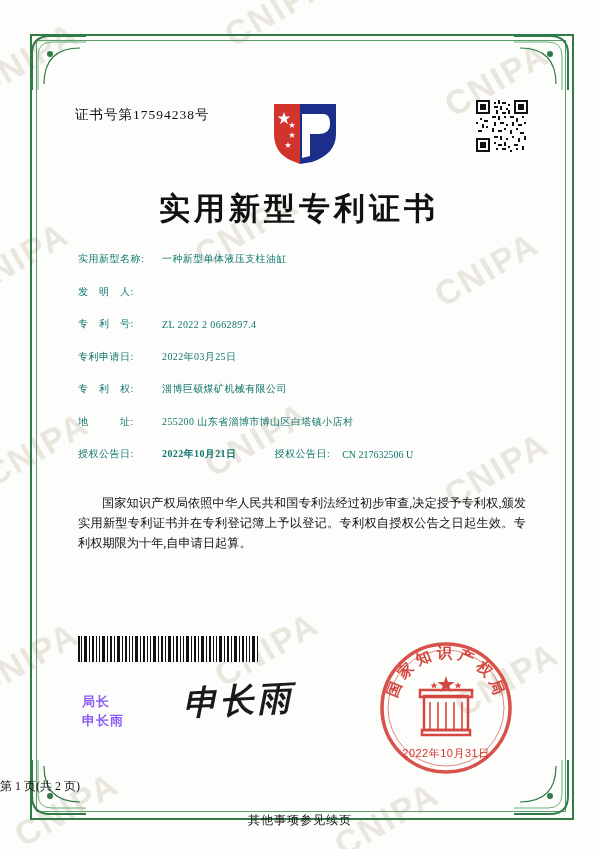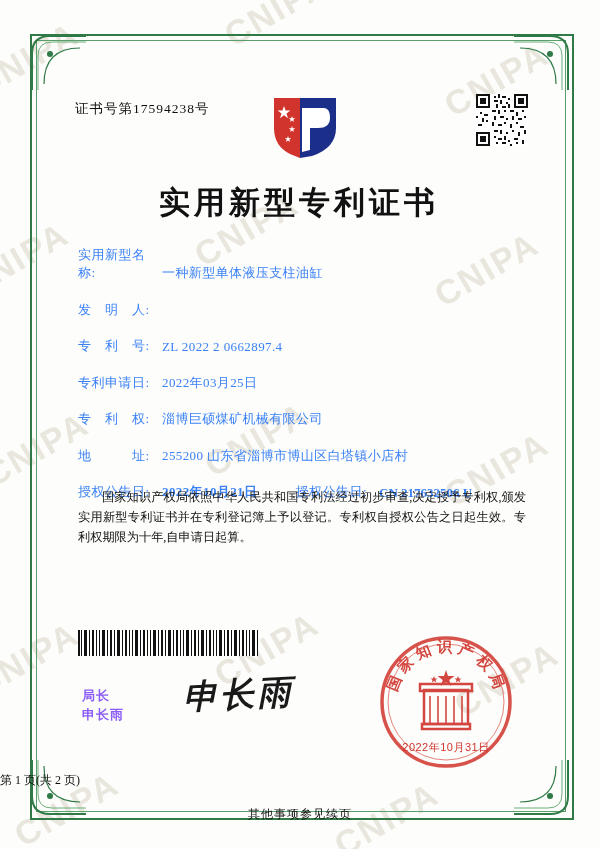--- a/index.html
+++ b/index.html
@@ -66,20 +66,21 @@
   .corner svg { display:block; }
   .c-tl { left: 30px; top: 34px; }
   .c-tr { right: 30px; top: 34px; transform: scaleX(-1); }
   .c-bl { left: 30px; bottom: 33px; transform: scaleY(-1); }
   .c-br { right: 30px; bottom: 33px; transform: scale(-1,-1); }
 
   .content {
     position: absolute;
     inset: 0;
     z-index: 4;
+    margin-top: 6px;
   }
 
   .cert-no {
     position: absolute;
     left: 75px;
     top: 100px;
     font-size: 13.5px;
     color: #111;
     letter-spacing: 1px;
   }
@@ -116,40 +117,40 @@
   }
 
   .fields {
     position: absolute;
     left: 78px;
     top: 246px;
     width: 448px;
   }
   .frow {
     display: flex;
-    align-items: flex-end;
+    align-items: center;
     margin-bottom: 18.5px;
-    font-size: 13px;
-    color: #3b82f6;
+    font-size: 10px;
+    color: #0f766e;
   }
   .flabel {
     width: 84px;
     flex: 0 0 84px;
     letter-spacing: 0.5px;
   }
   .fvalue {
     flex: 1;
     letter-spacing: 0.4px;
   }
   .frow.dual .fvalue { flex: 0 0 auto; font-weight: bold; }
   .frow.dual .flabel2 {
     margin-left: 38px;
     letter-spacing: 0.5px;
   }
-  .frow.dual .fvalue2 { margin-left: 12px; font-weight: bold; }
+  .frow.dual .fvalue2 { margin-left: 12px; }
 
   .para {
     position: absolute;
     left: 78px;
     width: 448px;
     font-size: 12.2px;
     line-height: 20px;
     color: #111;
     text-align: justify;
     text-indent: 24px;

